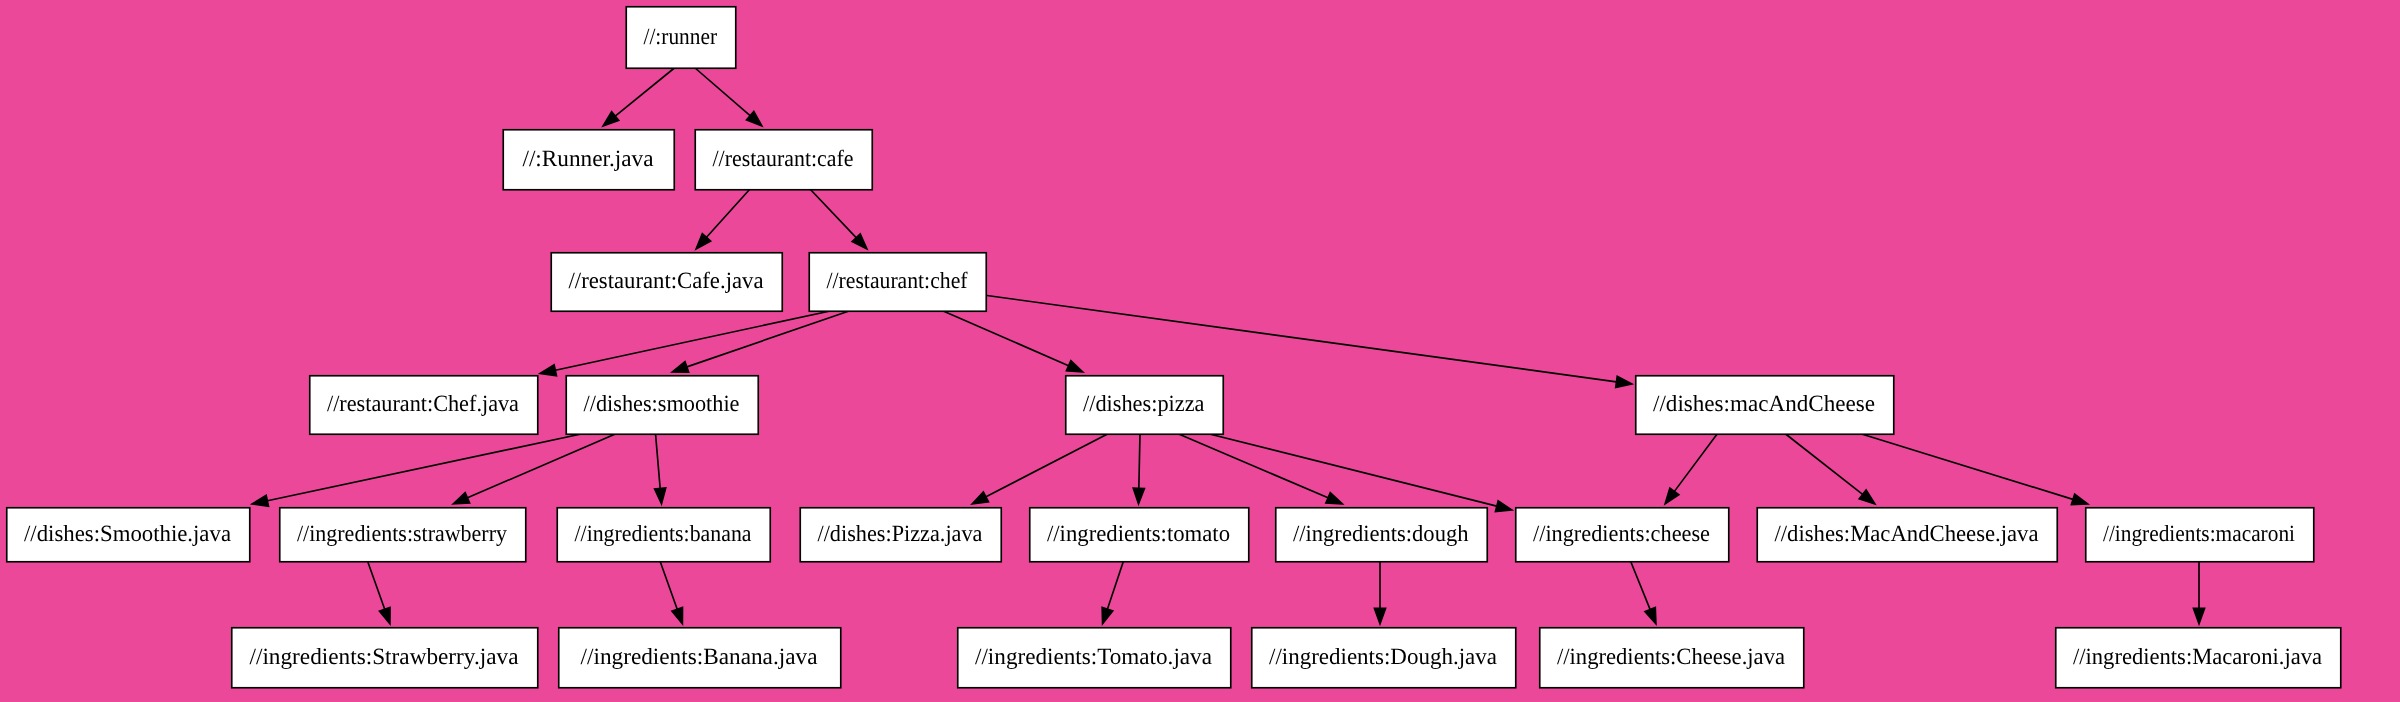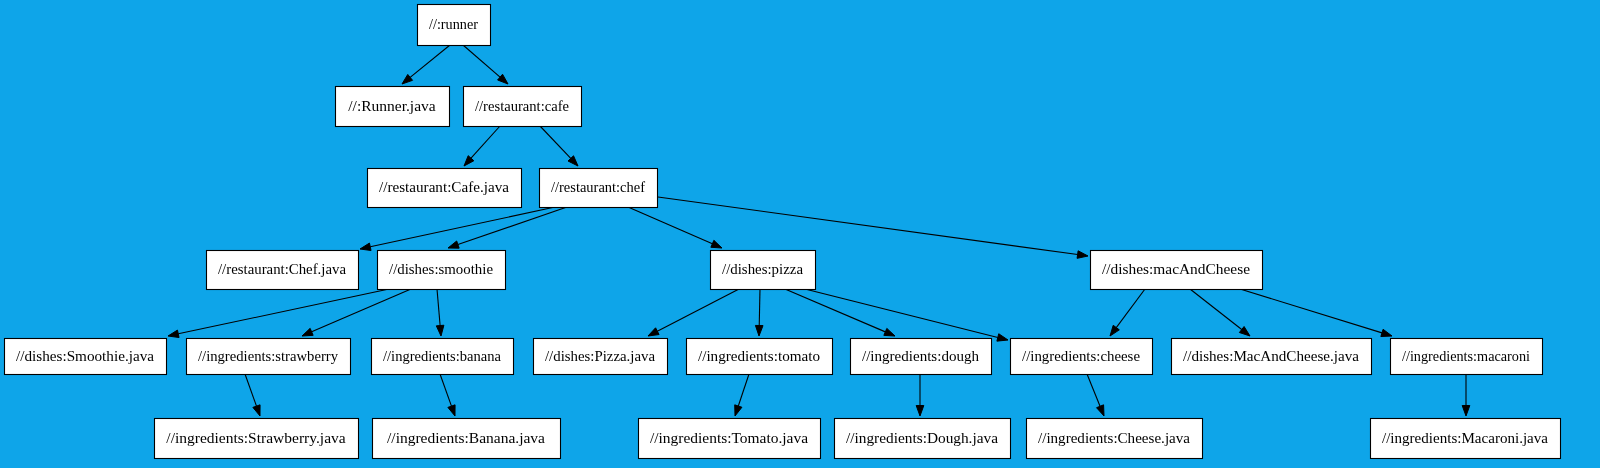--- a/index.html
+++ b/index.html
@@ -10,21 +10,21 @@
   body {
     width: 1600px;
     height: 468px;
     font-family: "Liberation Serif", "DejaVu Serif", serif;
     overflow: hidden;
   }
   #graph-root {
     position: relative;
     width: 1600px;
     height: 468px;
-    background: #0ea5e9;
+    background: #ec4899;
   }
   svg.graph-canvas {
     position: absolute;
     left: 0;
     top: 0;
     width: 1600px;
     height: 468px;
   }
   .graph-node rect {
     fill: #ffffff;

